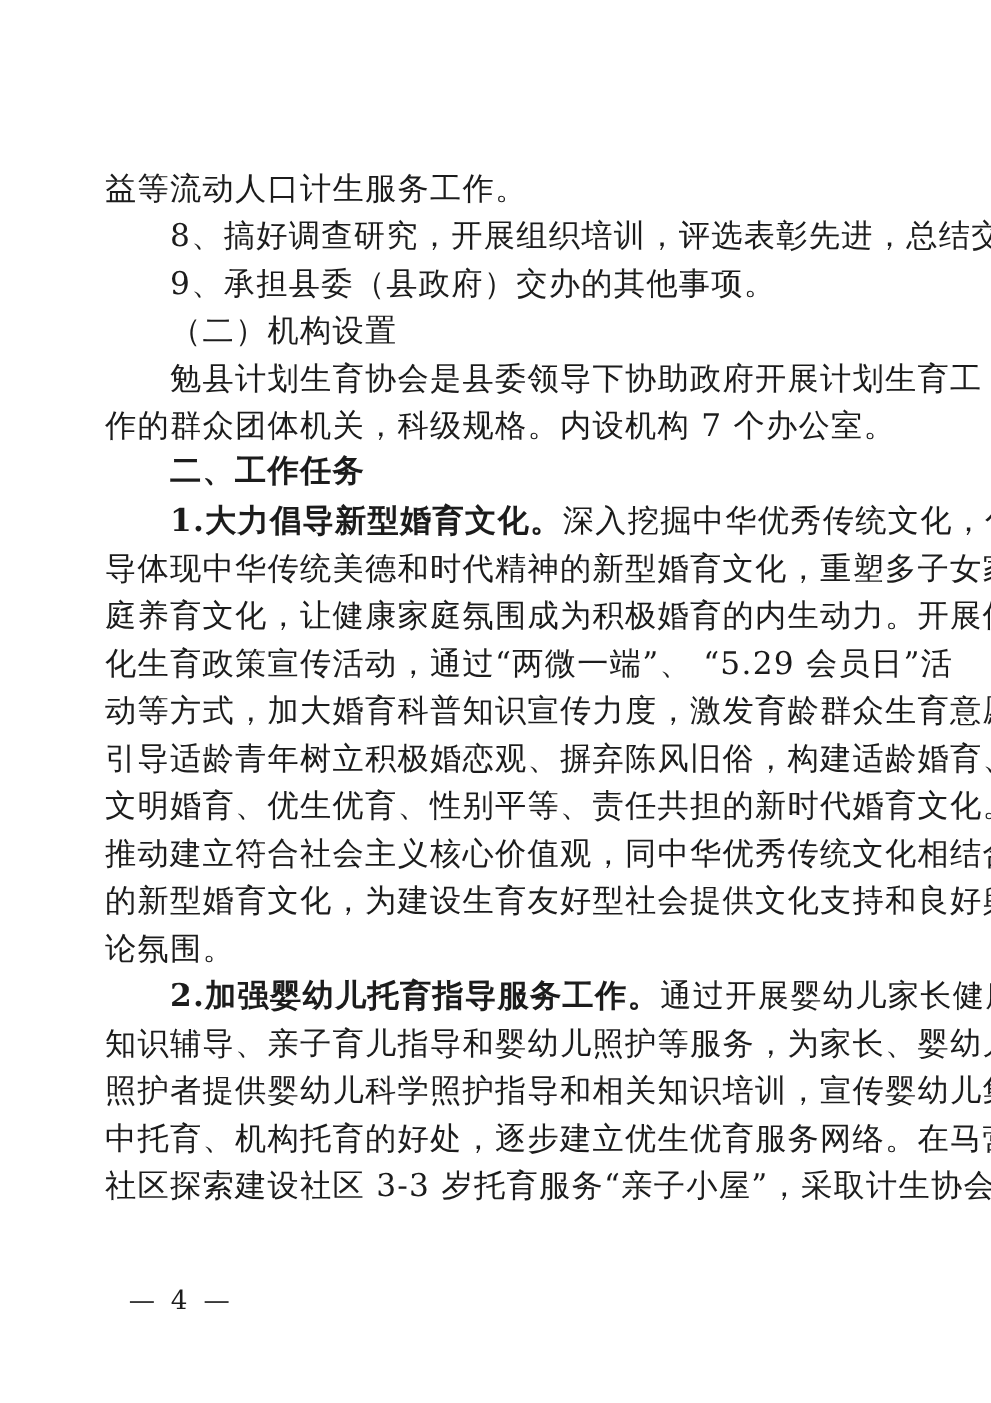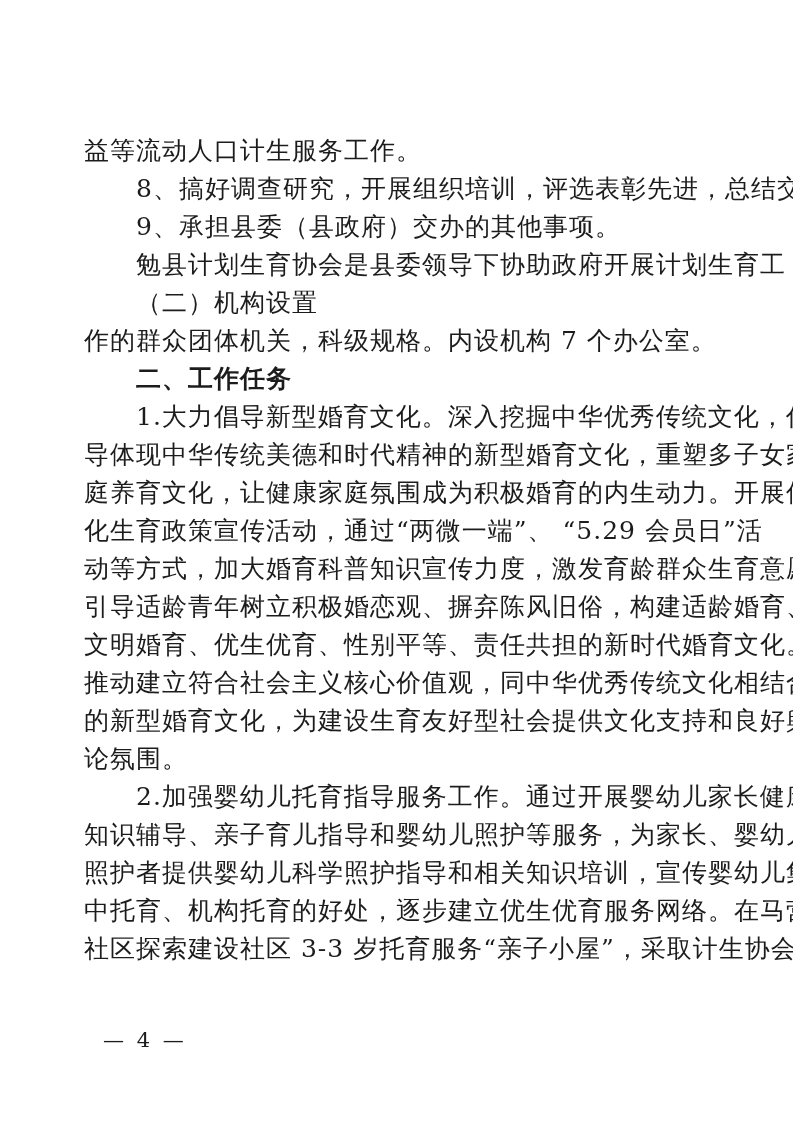--- a/index.html
+++ b/index.html
@@ -27,46 +27,46 @@
     line-height: 38px;
     font-size: 25px;
     letter-spacing: 1px;
     white-space: nowrap;
     color: #1c1c1c;
   }
   .indent {
     padding-left: 52px;
   }
   .heading {
-    font-family: Liberation Serif, serif;
+    font-family: Liberation Mono, monospace;
     font-weight: bold;
   }
   .lead {
-    font-weight: normal;
+    font-weight: bold;
   }
   .footer {
     position: absolute;
     left: 103px;
     top: 1028px;
     font-size: 21px;
     letter-spacing: 3px;
     color: #1c1c1c;
     font-family: "DejaVu Serif", "Liberation Serif", serif;
   }
 </style>
 </head>
 <body>
 
 <div class="page">
   <div class="doc">
     <div class="line">益等流动人口计生服务工作。</div>
     <div class="line indent">8、搞好调查研究，开展组织培训，评选表彰先进，总结交</div>
     <div class="line indent">9、承担县委（县政府）交办的其他事项。</div>
+    <div class="line indent">（二）机构设置</div>
     <div class="line indent">勉县计划生育协会是县委领导下协助政府开展计划生育工</div>
-    <div class="line indent">（二）机构设置</div>
     <div class="line">作的群众团体机关，科级规格。内设机构 7 个办公室。</div>
     <div class="line indent heading">二、工作任务</div>
     <div class="line indent">
       <span class="lead">1.大力倡导新型婚育文化。</span><span>深入挖掘中华优秀传统文化，倡</span>
     </div>
     <div class="line">导体现中华传统美德和时代精神的新型婚育文化，重塑多子女家</div>
     <div class="line">庭养育文化，让健康家庭氛围成为积极婚育的内生动力。开展优</div>
     <div class="line">化生育政策宣传活动，通过“两微一端”、 “5.29 会员日”活</div>
     <div class="line">动等方式，加大婚育科普知识宣传力度，激发育龄群众生育意愿，</div>
     <div class="line">引导适龄青年树立积极婚恋观、摒弃陈风旧俗，构建适龄婚育、</div>

